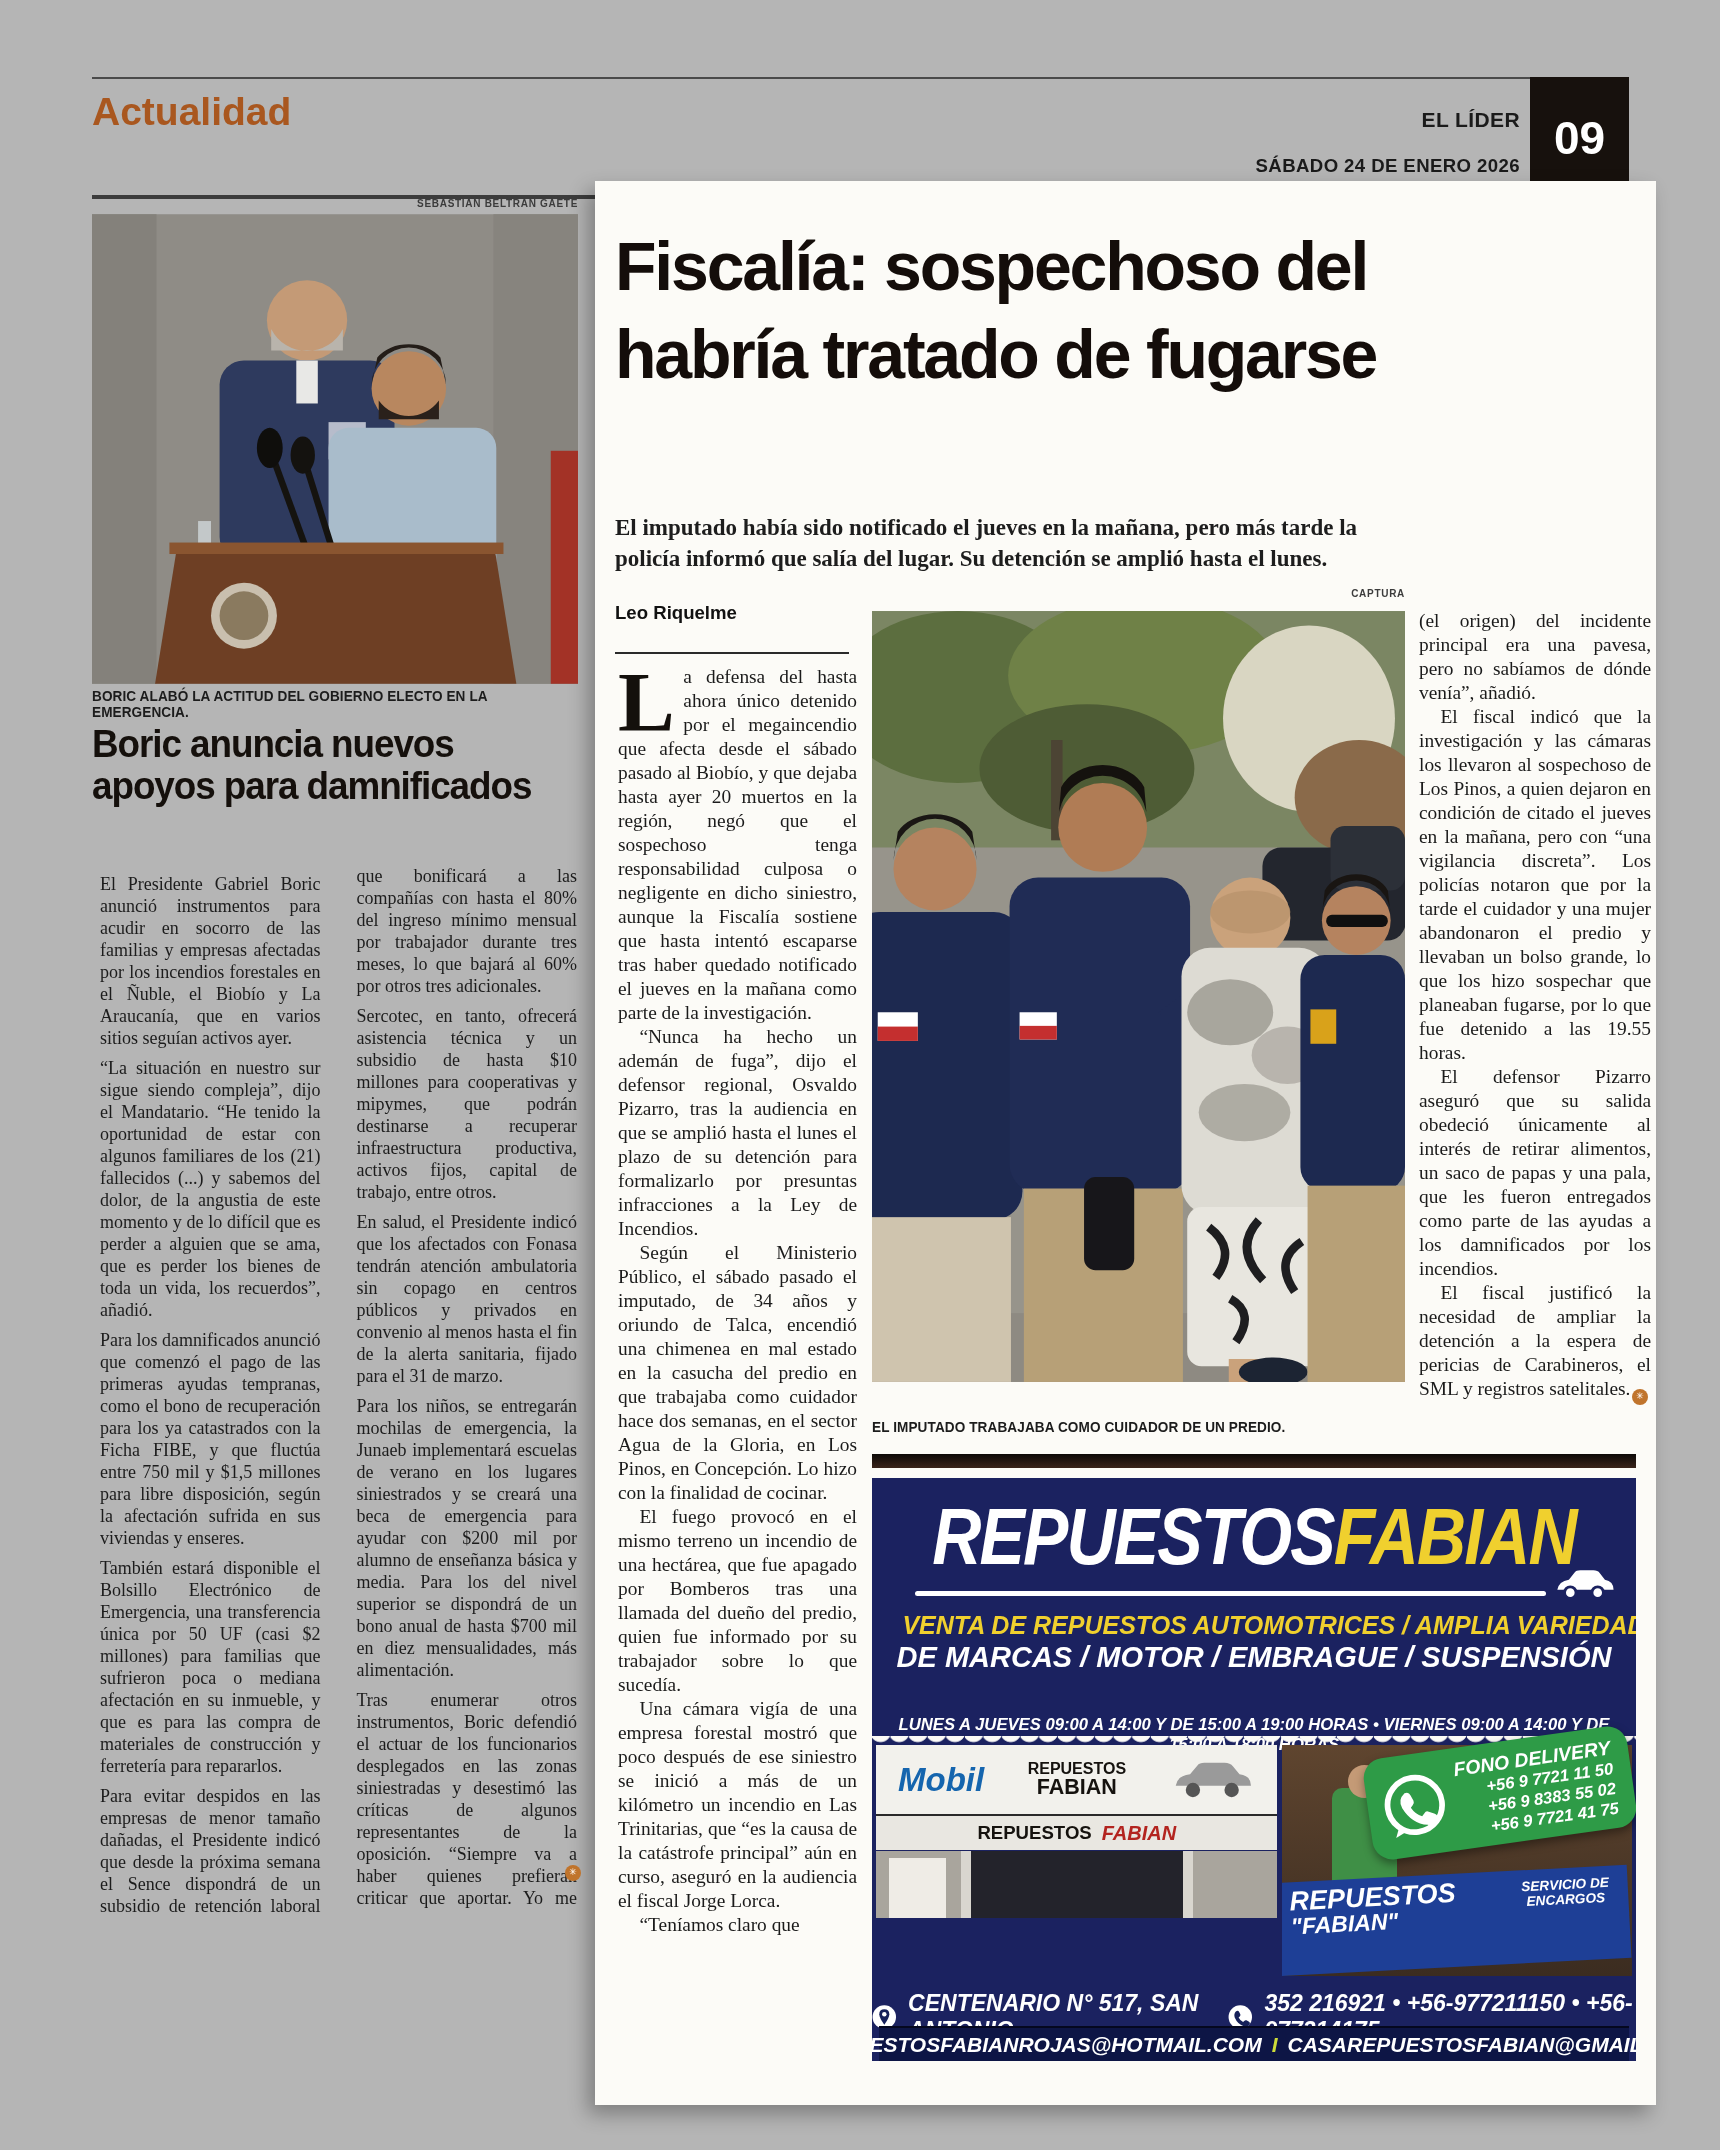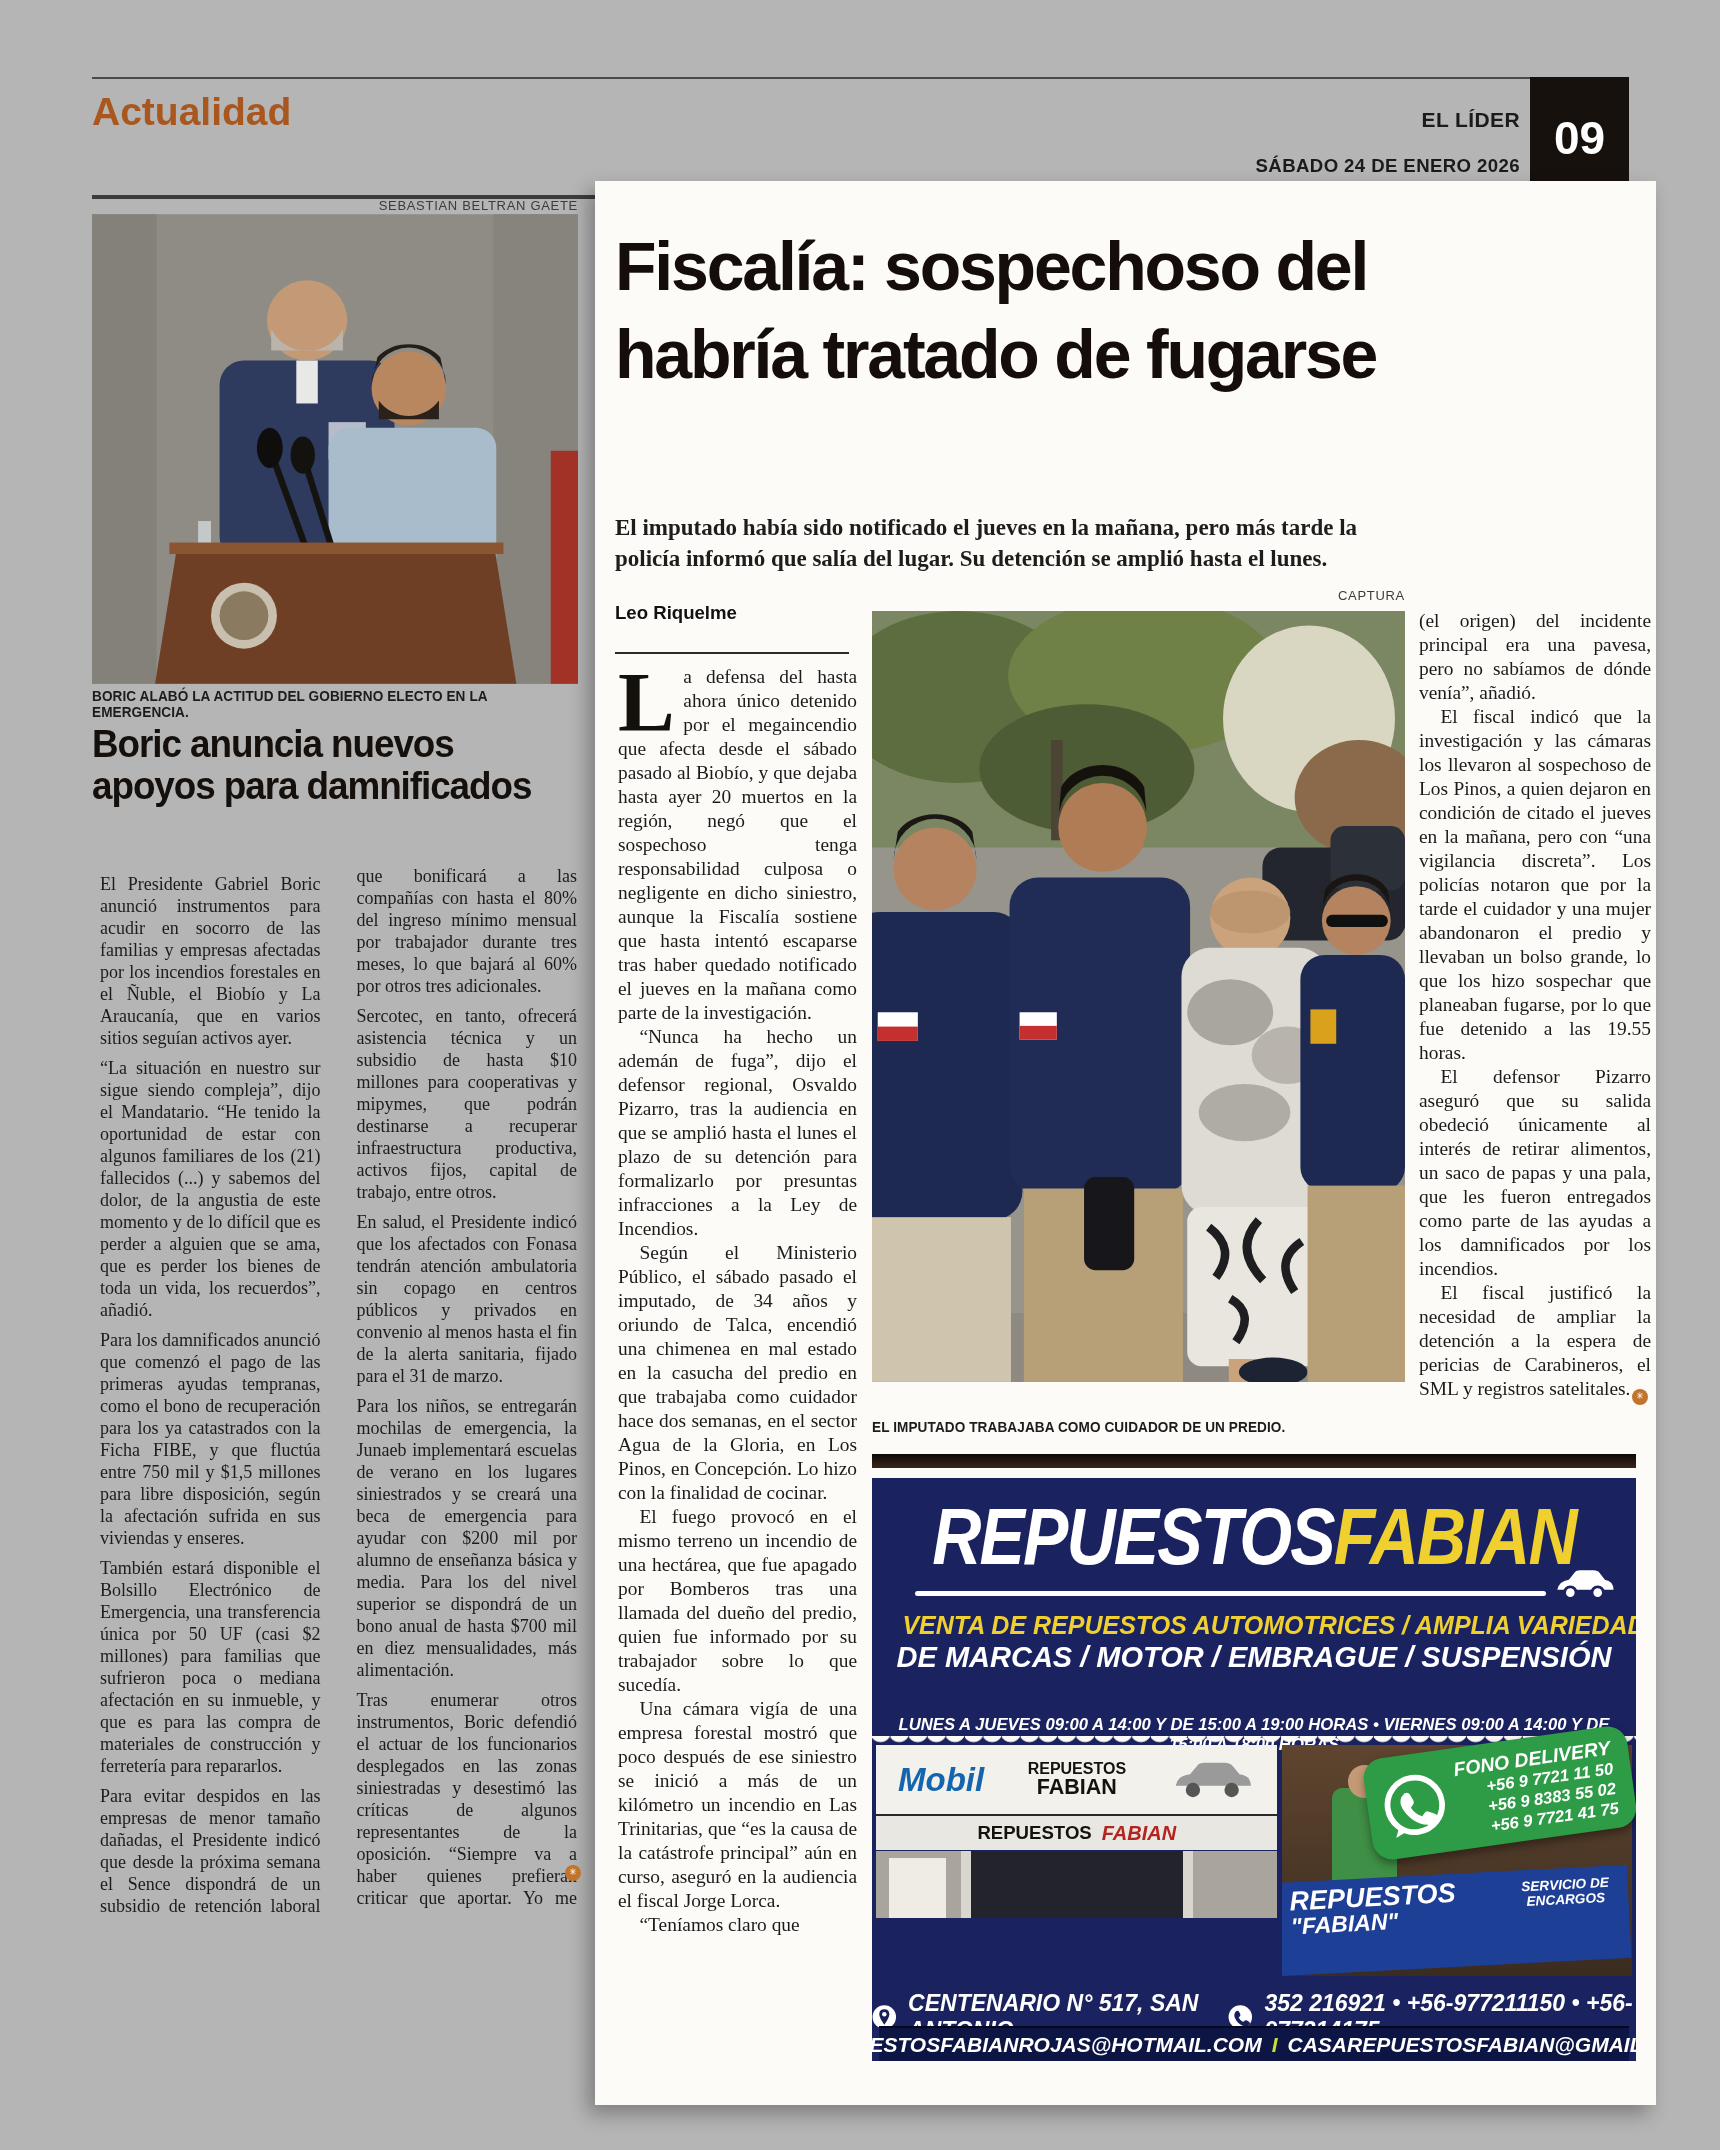--- a/index.html
+++ b/index.html
@@ -11,21 +11,21 @@
   .section-label{font-family:"Liberation Sans",sans-serif;font-weight:700;font-size:39px;color:#a9571f;letter-spacing:0;}
   .pub-block{font-family:"Liberation Sans",sans-serif;text-align:right;color:#1b1b1b;line-height:1.15;}
   .pub-name{font-weight:800;font-size:21px;letter-spacing:0.4px;}
   .pub-date{font-weight:600;font-size:18.6px;letter-spacing:0.4px;margin-top:23px;}
   .page-box{background:#17110d;color:#fff;display:flex;align-items:center;justify-content:center;
             font-family:"Liberation Sans",sans-serif;font-weight:800;font-size:46px;}
   
   .card{background:#fcfbf7;box-shadow:-7.2px 8.6px 18.6px rgba(0,0,0,.30);}
   
   .photo{display:block;}
-  .credit{font-family:"Liberation Sans",sans-serif;font-size:13px;font-weight:400;color:#3c3c3c;
+  .credit{font-family:"Liberation Sans",sans-serif;font-size:10px;font-weight:700;color:#3c3c3c;
           letter-spacing:0.7px;text-align:right;}
   .caption{font-family:"Liberation Sans",sans-serif;font-weight:700;font-size:14.3px;color:#1c1c1c;
            letter-spacing:0.1px;transform:scaleX(.95);transform-origin:left;}
   
   .headline-small{font-family:"Liberation Sans",sans-serif;font-weight:800;font-size:38px;line-height:42px;
                   color:#15100c;letter-spacing:-1.1px;transform:scaleX(.97);transform-origin:left top;}
   .headline-big span{display:block;}
   .headline-big{font-family:"Liberation Sans",sans-serif;font-weight:800;font-size:68px;line-height:88px;
                 color:#140d0a;letter-spacing:-2.2px;}
   .deck{font-weight:700;font-size:23px;line-height:31px;color:#1d1d1d;}

